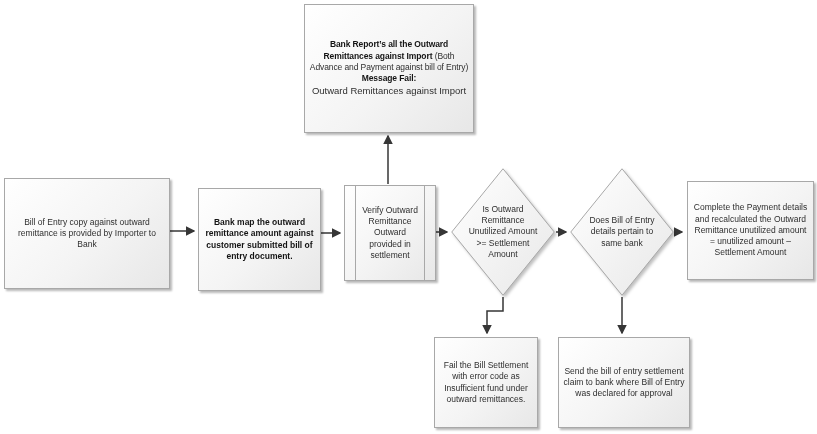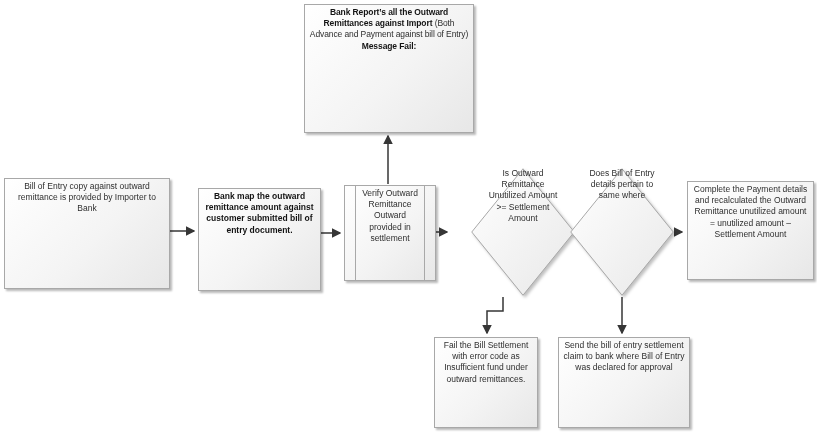--- a/index.html
+++ b/index.html
@@ -17,41 +17,41 @@
   }
   .connectors {
     position: absolute;
     inset: 0;
     z-index: 1;
     pointer-events: none;
   }
   .node {
     position: absolute;
     display: flex;
-    align-items: flex-start;
+    align-items: center;
     justify-content: center;
     text-align: center;
     z-index: 2;
     font-size: 8.5px;
     line-height: 1.32;
     color: #2e2e2e;
   }
   .rect {
     background: linear-gradient(135deg, #ffffff 0%, #f4f4f4 55%, #e7e7e7 100%);
     border: 1px solid #a8a8a8;
     box-shadow: 2px 2px 2px rgba(0,0,0,0.28);
   }
   .txt { padding: 2px 5px; }
 
   
   .n-report   { left: 304px; top: 4px;   width: 168px; height: 127px; }
   .n-bill     { left: 4px;   top: 178px; width: 164px; height: 109px; }
   .n-map      { left: 198px; top: 188px; width: 121px; height: 101px; }
   .n-verify   { left: 344px; top: 185px; width: 90px;  height: 94px;  }
-  .n-d1       { left: 471px; top: 168px; width: 104px; height: 128px; }
+  .n-d1       { left: 451px; top: 168px; width: 104px; height: 128px; }
   .n-d2       { left: 570px; top: 168px; width: 104px; height: 128px; }
   .n-complete { left: 687px; top: 181px; width: 125px; height: 97px;  }
   .n-fail     { left: 434px; top: 337px; width: 102px; height: 89px;  }
   .n-send     { left: 558px; top: 337px; width: 130px; height: 89px;  }
 
   
   .n-report .txt { padding: 2px 3px; letter-spacing: -0.1px; }
   .b { font-weight: bold; color: #141414; }
   .msgline { font-size: 9.5px; letter-spacing: 0; margin-top: 1px; }
 
@@ -108,20 +108,21 @@
       <path d="M388 184 V136" marker-end="url(#arrow)"></path>
       <path d="M503 297 V311 H487 V333" marker-end="url(#arrow)"></path>
       <path d="M622 297 V333" marker-end="url(#arrow)"></path>
     </g>
   </svg>
 
   <div class="node rect n-report">
     <div class="txt">
       <span class="b">Bank Report’s all the Outward Remittances against Import</span><span> (Both Advance and Payment against bill of Entry)</span>
       <div class="b">Message Fail:</div>
+      <div class="msgline">Outward Remittances against Import</div>
     </div>
   </div>
 
   <div class="node rect n-map">
     <div class="txt">Bank map the outward remittance amount against customer submitted bill of entry document.</div>
   </div>
 
   <div class="node rect n-bill">
     <div class="txt">Bill of Entry copy against outward remittance is provided by Importer to Bank</div>
   </div>
@@ -136,21 +137,21 @@
     <svg class="dshape" viewBox="0 0 104 128" preserveAspectRatio="none">
       <polygon points="52,0.75 103.25,64 52,127.25 0.75,64" fill="url(#nodeGrad)" stroke="#a8a8a8" stroke-width="1" vector-effect="non-scaling-stroke"></polygon>
     </svg>
     <div class="txt">Is Outward Remittance Unutilized Amount &gt;= Settlement Amount</div>
   </div>
 
   <div class="node diamond n-d2">
     <svg class="dshape" viewBox="0 0 104 128" preserveAspectRatio="none">
       <polygon points="52,0.75 103.25,64 52,127.25 0.75,64" fill="url(#nodeGrad)" stroke="#a8a8a8" stroke-width="1" vector-effect="non-scaling-stroke"></polygon>
     </svg>
-    <div class="txt">Does Bill of Entry details pertain to same where</div>
+    <div class="txt">Does Bill of Entry details pertain to same bank</div>
   </div>
 
   <div class="node rect n-complete">
     <div class="txt">Complete the Payment details and recalculated the Outward Remittance unutilized amount = unutilized amount – Settlement Amount</div>
   </div>
 
   <div class="node rect n-send">
     <div class="txt">Send the bill of entry settlement claim to bank where Bill of Entry was declared for approval</div>
   </div>
 

